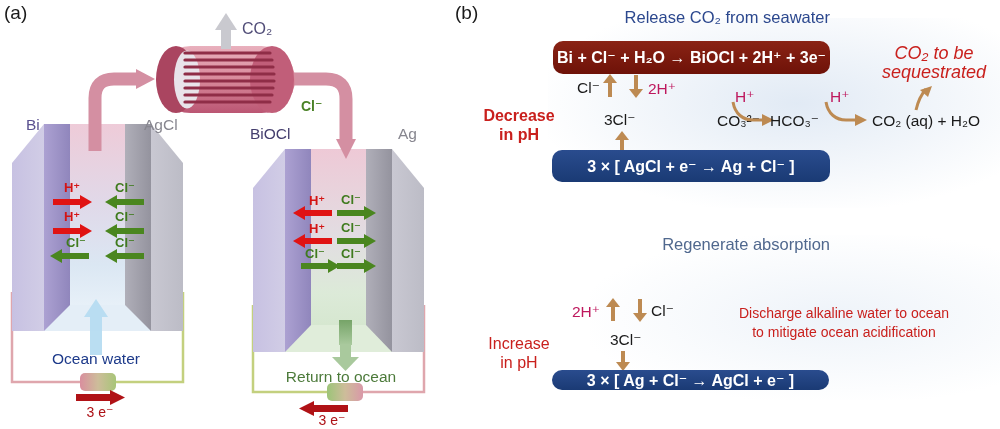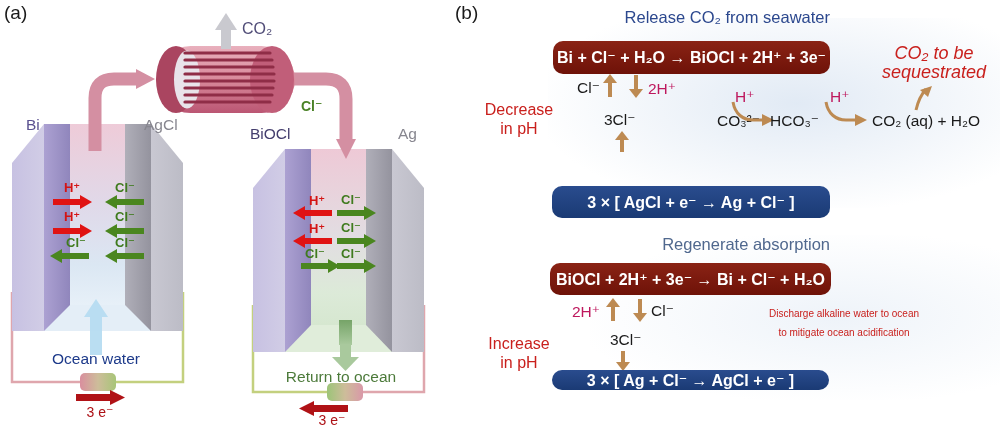--- a/index.html
+++ b/index.html
@@ -234,21 +234,21 @@
   <svg class="abs" style="left:603px;top:74px;" width="14" height="24" fill="#bd8a52">
     <polygon points="0,9 14,9 7,0"></polygon>
       <rect x="5" y="9" width="4" height="14"></rect>
   </svg>
   <svg class="abs" style="left:629px;top:74px;" width="14" height="24" fill="#bd8a52">
     <rect x="5" y="1" width="4" height="14"></rect>
       <polygon points="0,15 14,15 7,24"></polygon>
   </svg>
   <div class="abs lbl red" style="left:648px;top:80px;">2H⁺</div>
 
-  <div class="abs note" style="left:478px;top:100px;width:82px;">
+  <div class="abs note" style="left:478px;top:106px;width:82px;font-weight:bold;">
     <div>Decrease</div>
     <div>in pH</div>
   </div>
 
   <div class="abs lbl" style="left:604px;top:111px;">3Cl⁻</div>
   <svg class="abs" style="left:615px;top:131px;" width="14" height="22" fill="#bd8a52">
     <polygon points="0,9 14,9 7,0"></polygon>
       <rect x="5" y="9" width="4" height="12"></rect>
   </svg>
 
@@ -268,25 +268,24 @@
 
   <div class="abs note" style="left:868px;top:44px;width:132px;font-size:18px;font-style:italic;">
     <div>CO₂ to be</div>
     <div>sequestrated</div>
   </div>
   <svg class="abs" style="left:910px;top:84px;" width="26" height="28">
     <path d="M6,26 Q9,13 16,5" fill="none" stroke="#bd8a52" stroke-width="3"></path>
     <polygon points="10,6 22,2 18,13" fill="#bd8a52"></polygon>
   </svg>
 
-  <div class="abs box blue-box" style="left:552px;top:150px;width:278px;height:32px;margin-top:36px;">3 × [ AgCl + e⁻ → Ag + Cl⁻ ]</div>
+  <div class="abs box blue-box" style="left:552px;top:150px;width:278px;height:32px;">3 × [ AgCl + e⁻ → Ag + Cl⁻ ]</div>
 
   <div class="abs b-title title-bottom" style="left:553px;top:235px;">Regenerate absorption</div>
 
-  <div class="abs box red-box" style="left:550px;top:263px;width:281px;height:32px;">BiOCl + 2H⁺ + 3e⁻ → Bi + Cl⁻ + H₂O</div>
 
   <div class="abs lbl red" style="left:572px;top:303px;">2H⁺</div>
   <svg class="abs" style="left:606px;top:298px;" width="14" height="24" fill="#bd8a52">
     <polygon points="0,9 14,9 7,0"></polygon>
       <rect x="5" y="9" width="4" height="14"></rect>
   </svg>
   <svg class="abs" style="left:633px;top:298px;" width="14" height="24" fill="#bd8a52">
     <rect x="5" y="1" width="4" height="14"></rect>
       <polygon points="0,15 14,15 7,24"></polygon>
   </svg>
@@ -296,20 +295,20 @@
     <div>Increase</div>
     <div>in pH</div>
   </div>
 
   <div class="abs lbl" style="left:610px;top:331px;">3Cl⁻</div>
   <svg class="abs" style="left:616px;top:351px;" width="14" height="20" fill="#bd8a52">
     <rect x="5" y="0" width="4" height="11"></rect>
       <polygon points="0,11 14,11 7,20"></polygon>
   </svg>
 
-  <div class="abs note" style="left:688px;top:304px;width:312px;font-size:10px;">
+  <div class="abs note" style="left:688px;top:304px;width:312px;font-size:14px;">
     <div>Discharge alkaline water to ocean</div>
     <div>to mitigate ocean acidification</div>
   </div>
 
   <div class="abs box blue-box" style="left:552px;top:370px;width:277px;height:20px;">3 × [ Ag + Cl⁻ → AgCl + e⁻ ]</div>
 
 </div>
 
 </body></html>

